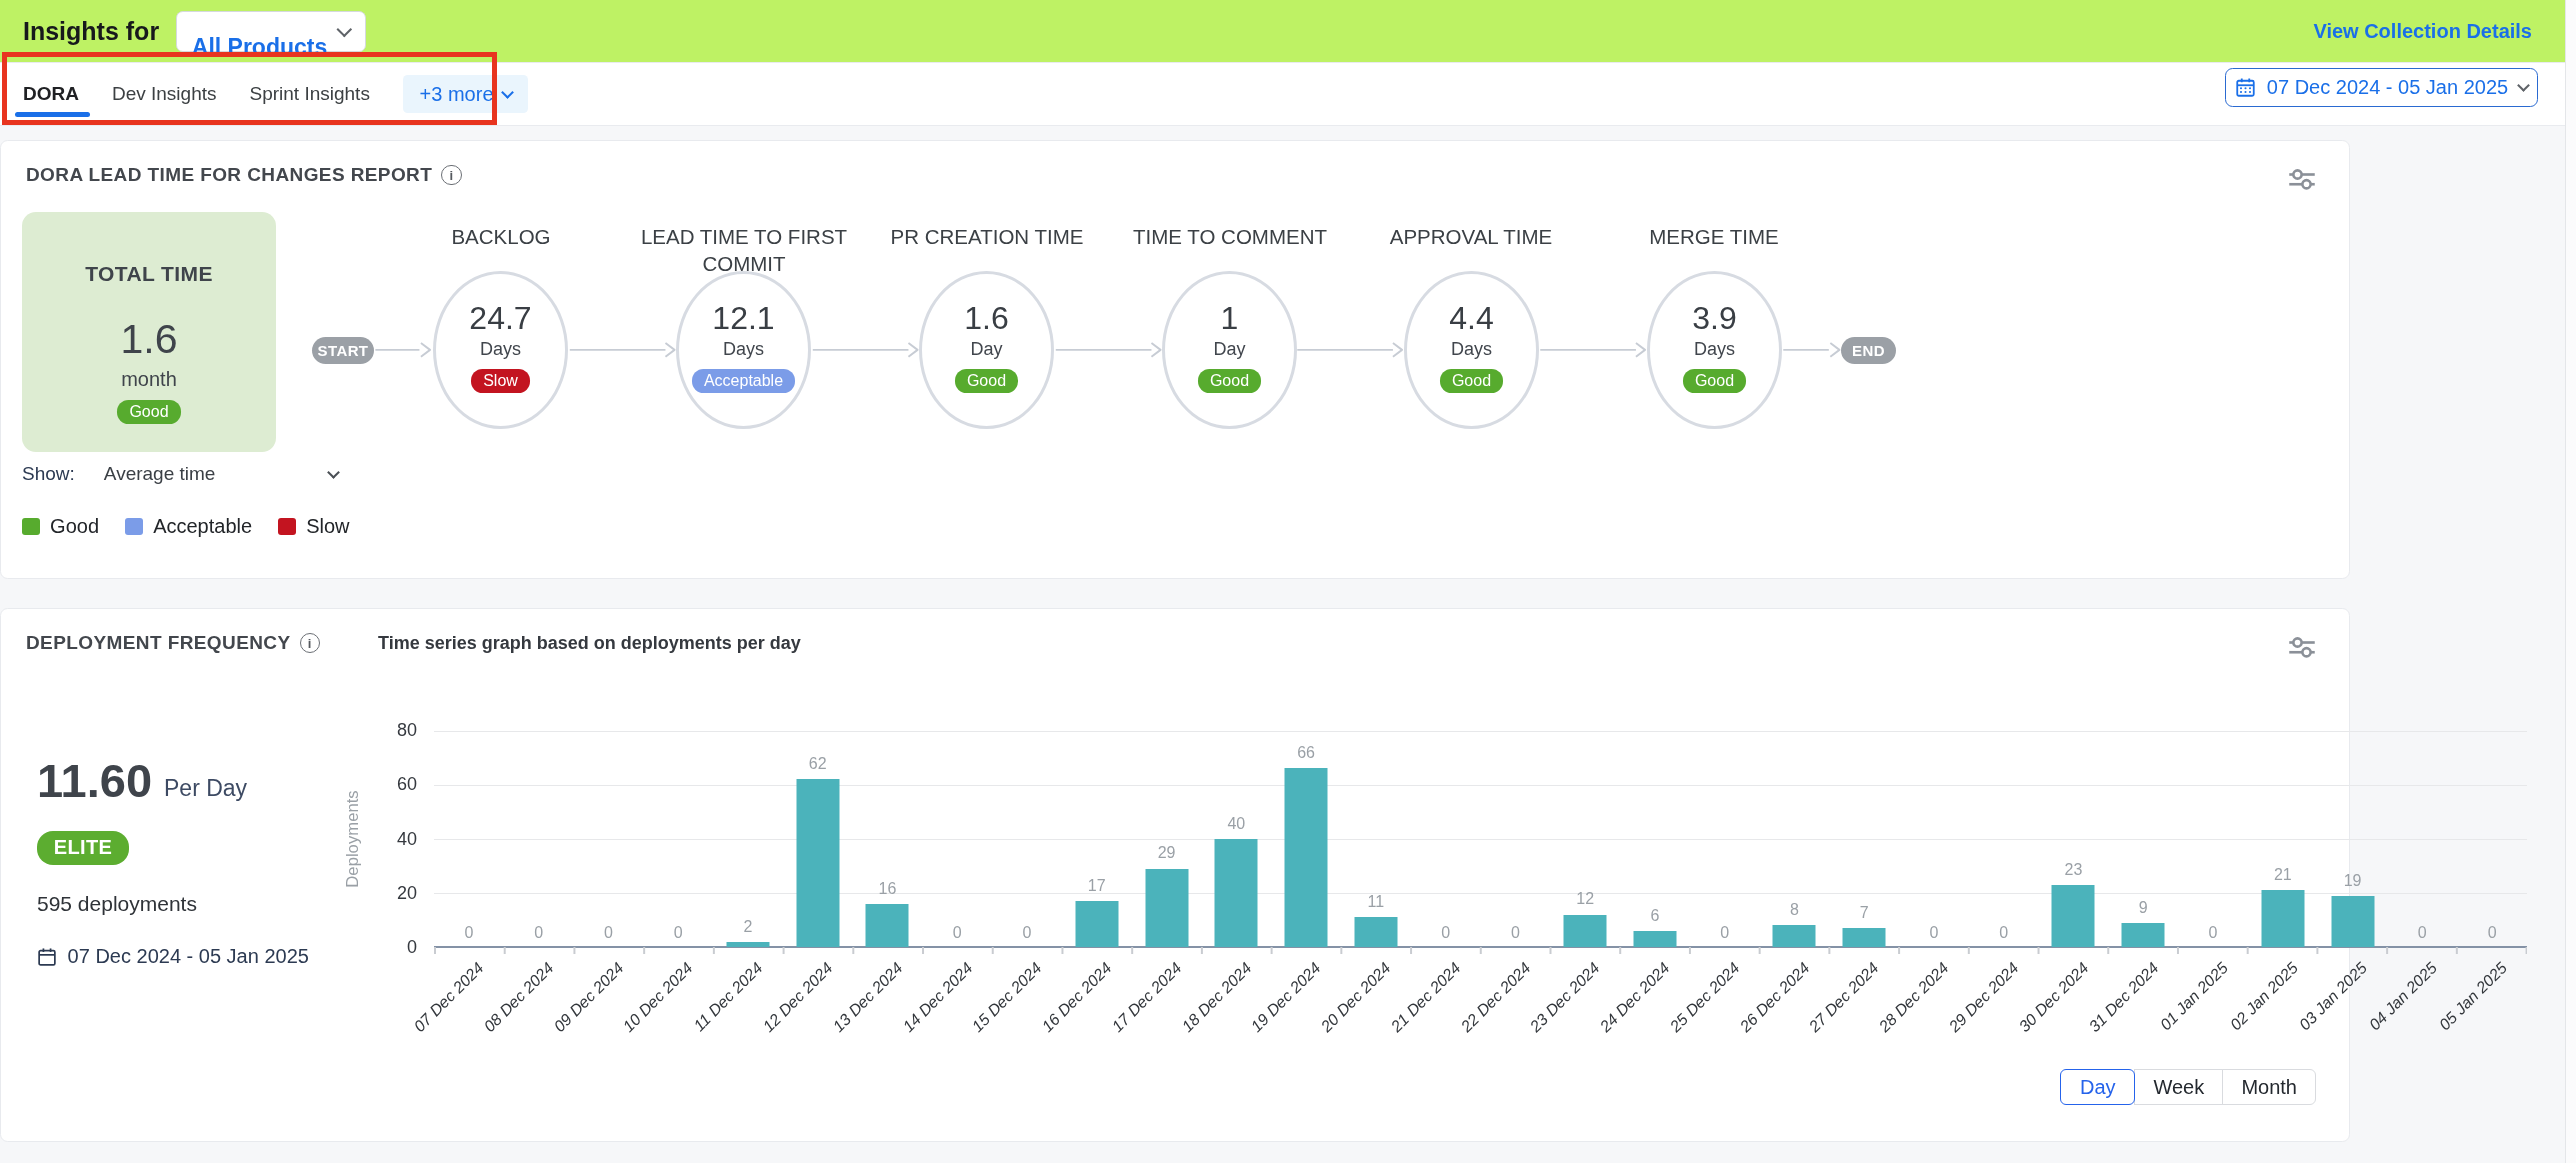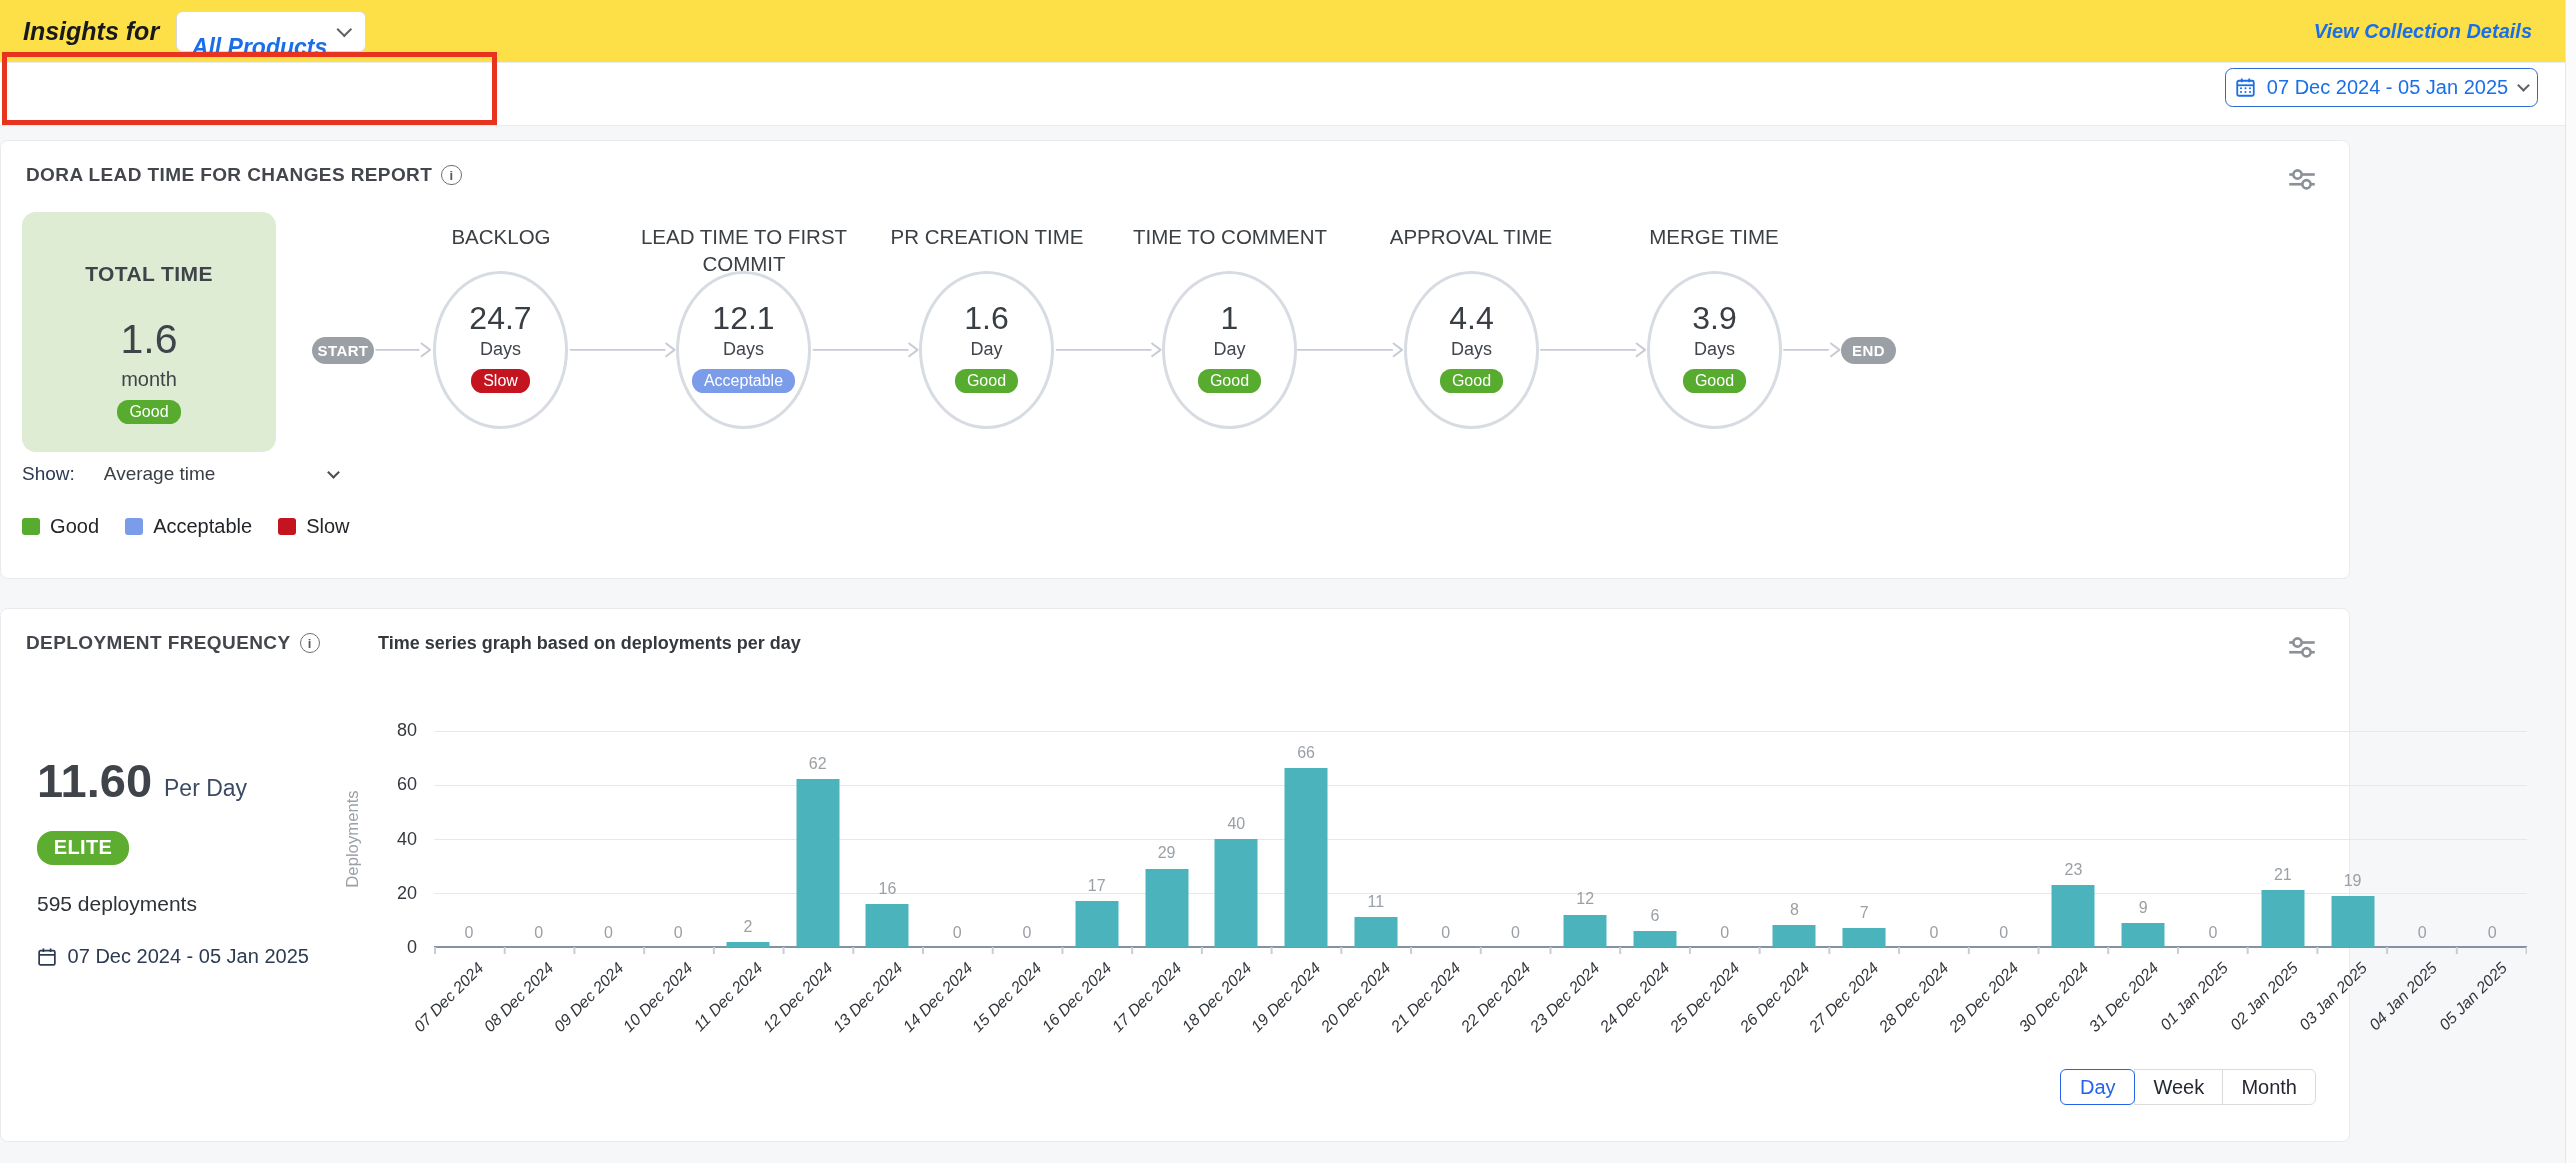--- a/index.html
+++ b/index.html
@@ -1,20 +1,20 @@
 <!DOCTYPE html>
 <html style="font-size:12px"><head>
 <meta charset="utf-8">
 <style>
   * { margin:0; padding:0; box-sizing:border-box; }
   html,body { width:2576px; height:1163px; overflow:hidden; }
   body { font-family:"Liberation Sans","DejaVu Sans",sans-serif; background:#f6f7f9; color:#3a3f45; position:relative; }
 
   
-  .header { position:absolute; left:0; top:0; width:2576px; height:63px; background:#fde047; border-bottom:0.8px solid #e9ebef; display:flex; align-items:center;font-style:italic; }
+  .header { position:absolute; left:0; top:0; width:2576px; height:63px; background:#bef264; border-bottom:0.8px solid #e9ebef; display:flex; align-items:center; }
   .header-title { font-size:25px; font-weight:700; color:#17191c; margin-left:23px; }
   .product-chip { display:inline-flex; align-items:center; gap:12px; height:41px; padding:0 15px; margin-left:16.7px; border:1.5px solid #d5d9de; border-radius:6.8px; background:#fff; cursor:pointer; }
   .product-chip .lbl { font-size:23px; font-weight:700; color:#1a6fe8;margin-top:32px; }
   .chev { display:inline-block; width:10.6px; height:10.6px; border-right:2.3px solid #5f6368; border-bottom:2.3px solid #5f6368; transform:rotate(45deg) translate(-1.5px,-1.5px); }
   .view-details { position:absolute; right:44px; top:20px; font-size:20px; font-weight:700; color:#1a6fe8; cursor:pointer; }
 
   
   .tabbar { position:absolute; left:0; top:63px; width:2576px; height:63px; background:#fff; border-bottom:0.8px solid #e9ebef; }
   .tab-list { position:absolute; left:23px; top:0; height:100%; display:flex; align-items:center; }
   .tab { position:relative; height:100%; display:flex; align-items:center; margin-right:33px; font-size:19px; color:#3c4043; cursor:pointer; }
@@ -105,20 +105,29 @@
 <div class="header">
   <span class="header-title">Insights for</span>
   <div class="product-chip">
     <span class="lbl">All Products</span>
     <span class="chev"></span>
   </div>
   <span class="view-details">View Collection Details</span>
 </div>
 
 <div class="tabbar">
+  <div class="tab-list">
+      <div class="tab active">DORA</div>
+      <div class="tab">Dev Insights</div>
+      <div class="tab">Sprint Insights</div>
+      <div class="more-chip">
+        <span>+3 more</span>
+        <span class="chev"></span>
+      </div>
+    </div>
   <div class="red-box"></div>
   <div class="date-picker">
     <svg class="cal-svg" width="21" height="21" viewBox="0 0 28 28">
       <rect x="3" y="5" width="22" height="20" rx="2" fill="none" stroke="#1a6fe8" stroke-width="2.4"></rect>
       <line x1="3" y1="11" x2="25" y2="11" stroke="#1a6fe8" stroke-width="2.4"></line>
       <line x1="9" y1="2" x2="9" y2="7" stroke="#1a6fe8" stroke-width="2.4"></line>
       <line x1="19" y1="2" x2="19" y2="7" stroke="#1a6fe8" stroke-width="2.4"></line>
       <g fill="#1a6fe8">
           <circle cx="8" cy="15" r="1.4"></circle>
           <circle cx="14" cy="15" r="1.4"></circle>

